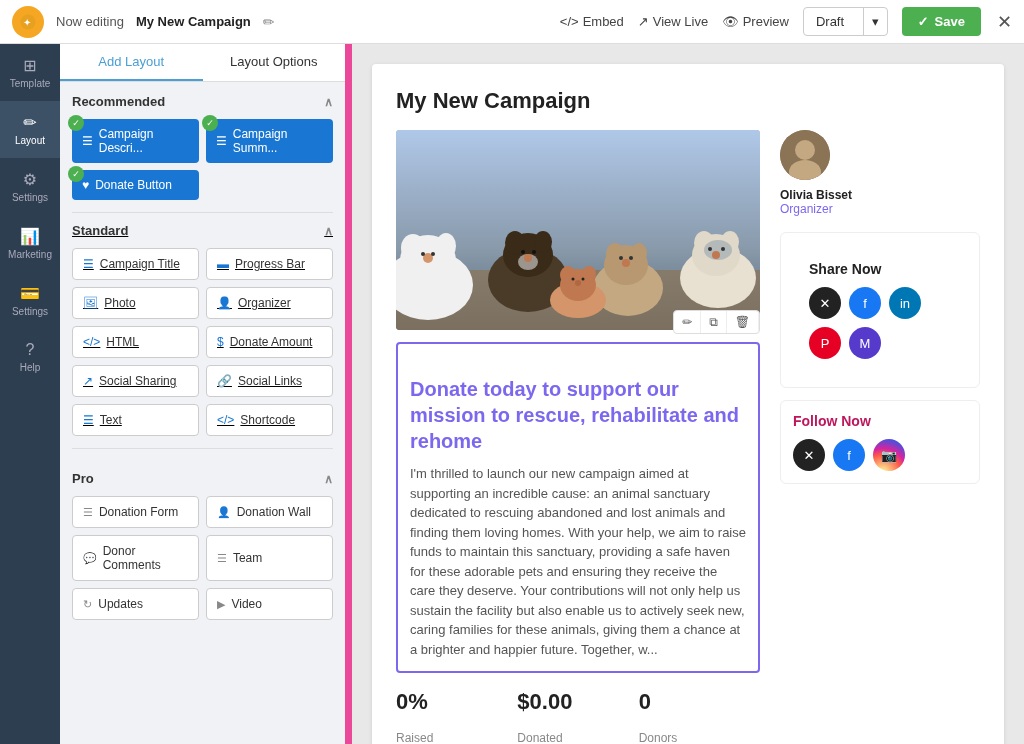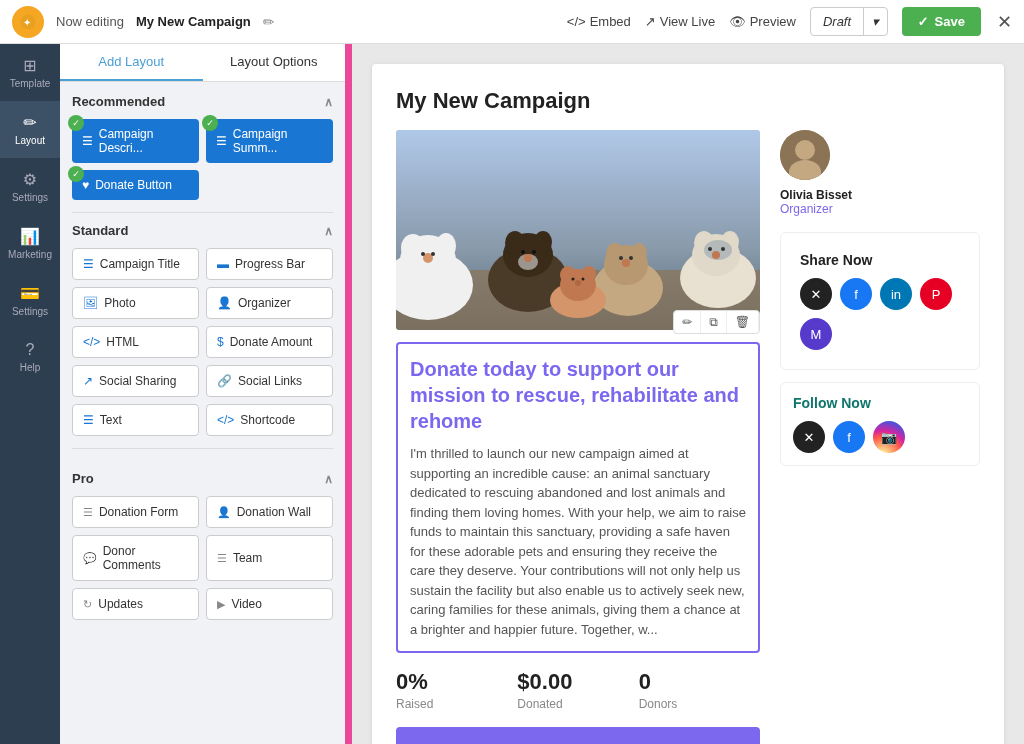--- a/index.html
+++ b/index.html
@@ -15,22 +15,22 @@
       display: flex; align-items: center; justify-content: center; flex-shrink: 0;
     }
     .topbar-logo svg { width: 20px; height: 20px; }
     .topbar-editing { font-size: 13px; color: #555; }
     .topbar-campaign { font-weight: 600; font-size: 13px; color: #222; }
     .topbar-edit-icon { color: #888; font-size: 14px; cursor: pointer; }
     .topbar-spacer { flex: 1; }
     .topbar-actions { display: flex; align-items: center; gap: 14px; }
     .topbar-action-btn { display: flex; align-items: center; gap: 4px; font-size: 13px; color: #444; cursor: pointer; background: none; border: none; }
     .topbar-draft-btn {
-      display: flex; align-items: center; gap: 0; border: 1px solid #ccc; border-radius: 4px;
-      overflow: hidden; background: #fff; font-size: 13px; font-style: italic;
+      display: flex; align-items: center; gap: 7px; border: 1px solid #ccc; border-radius: 4px;
+      overflow: hidden; background: #fff; font-size: 13px;
     }
     .topbar-draft-label { padding: 6px 12px; color: #333; }
     .topbar-draft-arrow { padding: 6px 8px; border-left: 1px solid #ccc; color: #333; cursor: pointer; }
     .topbar-save-btn {
       display: flex; align-items: center; gap: 6px; background: #4caf50; color: #fff;
       border: none; border-radius: 4px; padding: 7px 16px; font-size: 13px; font-weight: 600; cursor: pointer;
     }
     .topbar-close { background: none; border: none; color: #555; font-size: 18px; cursor: pointer; margin-left: 4px; }
 
     
@@ -73,21 +73,21 @@
       border-radius: 4px; padding: 8px 10px; font-size: 12px; cursor: pointer; position: relative;
     }
     .layout-item .check-badge {
       position: absolute; top: -4px; left: -4px; width: 16px; height: 16px;
       background: #4caf50; border-radius: 50%; display: flex; align-items: center; justify-content: center;
       font-size: 9px; color: #fff;
     }
     .layout-item-donate { background: #1976d2; }
 
     
-    .panel-section-bg { background: #f0f2f5; padding: 0 12px 12px; }
+    .panel-section-bg { background: #f0f2f5; padding: 0 12px 12px; text-decoration: underline; }
     .section-divider { height: 1px; background: #ddd; margin: 0 12px 10px; }
 
     .standard-grid { display: grid; grid-template-columns: 1fr 1fr; gap: 7px; margin-bottom: 0; }
     .standard-item {
       display: flex; align-items: center; gap: 6px; background: #fff; color: #333;
       border: 1px solid #ccc; border-radius: 4px; padding: 8px 10px; font-size: 12px; cursor: pointer;
     }
     .standard-icon { color: #1976d2; font-size: 12px; }
 
     .pro-section-header {
@@ -126,56 +126,56 @@
     }
     .description-toolbar {
       position: absolute; top: -32px; right: 0; display: flex; background: #fff;
       border: 1px solid #ddd; border-radius: 4px; overflow: hidden;
     }
     .description-toolbar-btn {
       padding: 4px 8px; cursor: pointer; font-size: 12px; color: #555;
       border-right: 1px solid #ddd; background: none; border: none; border-right: 1px solid #eee;
     }
     .description-heading {
-      font-size: 20px; font-weight: 700; color: #7b68ee; line-height: 1.3; margin-bottom: 10px;
+      font-size: 20px; font-weight: 700; color: #7b68ee; line-height: 1.3; margin-bottom: 10px; margin-top: 20px;
     }
     .description-text { font-size: 13px; color: #555; line-height: 1.5; }
 
     
     .progress-section { display: flex; gap: 0; margin: 16px 0; }
     .progress-stat { flex: 1; }
     .progress-stat-value { font-size: 22px; font-weight: 700; color: #222; }
-    .progress-stat-label { font-size: 12px; color: #888; margin-top: 2px; }
+    .progress-stat-label { font-size: 12px; color: #888; margin-top: 16px; }
 
     
     .donate-btn {
       width: 100%; background: #7b68ee; color: #fff; border: none; border-radius: 4px;
       padding: 14px; font-size: 13px; font-weight: 700; letter-spacing: 1px; cursor: pointer;
       text-transform: uppercase;
     }
 
     
     .organizer-avatar {
       width: 50px; height: 50px; border-radius: 50%; background: #8B7355;
       margin-bottom: 8px; overflow: hidden; display: flex; align-items: center; justify-content: center;
       font-size: 24px;
     }
     .organizer-name { font-size: 12px; font-weight: 700; color: #222; }
     .organizer-role { font-size: 12px; color: #7b68ee; }
 
-    .share-box { border: 1px solid #eee; border-radius: 6px; padding: 19px; margin-top: 16px; }
+    .share-box { border: 1px solid #eee; border-radius: 6px; padding: 28px; margin-top: 16px; }
     .share-title { font-size: 14px; font-weight: 600; color: #222; margin-bottom: 10px; }
     .social-icons { display: flex; gap: 8px; flex-wrap: wrap; }
     .social-icon {
       width: 32px; height: 32px; border-radius: 50%; background: #222;
       display: flex; align-items: center; justify-content: center; color: #fff; font-size: 13px; cursor: pointer;
     }
 
     .follow-box { border: 1px solid #eee; border-radius: 6px; padding: 12px; margin-top: 12px; }
-    .follow-title { font-size: 14px; font-weight: 600; color: #0f766e; margin-bottom: 10px; }
+    .follow-title { font-size: 14px; font-weight: 600; color: #be185d; margin-bottom: 10px; }
 
     
     .puppy-bg {
       width: 100%; height: 100%;
       background: linear-gradient(180deg, #b0c4de 0%, #8faacc 30%, #5577aa 60%, #8B7355 70%, #c4a882 100%);
       display: flex; align-items: flex-end; justify-content: center; overflow: hidden; position: relative;
     }
 
     
     .desc-wrapper { position: relative; margin-top: 12px; }

